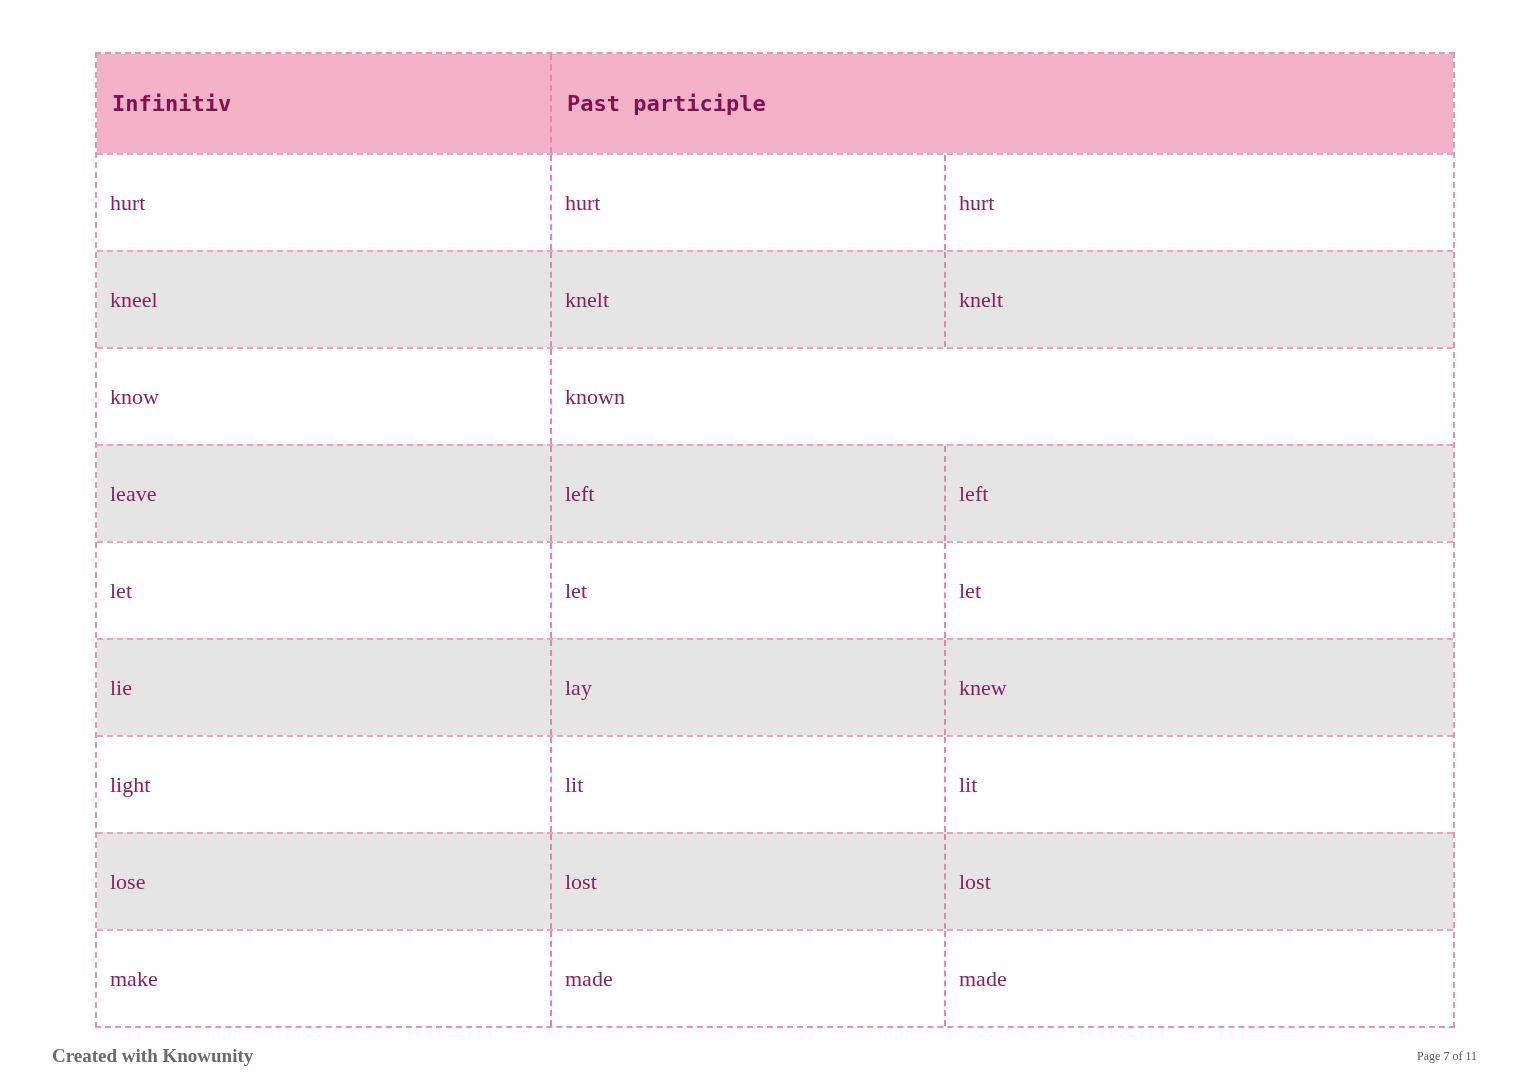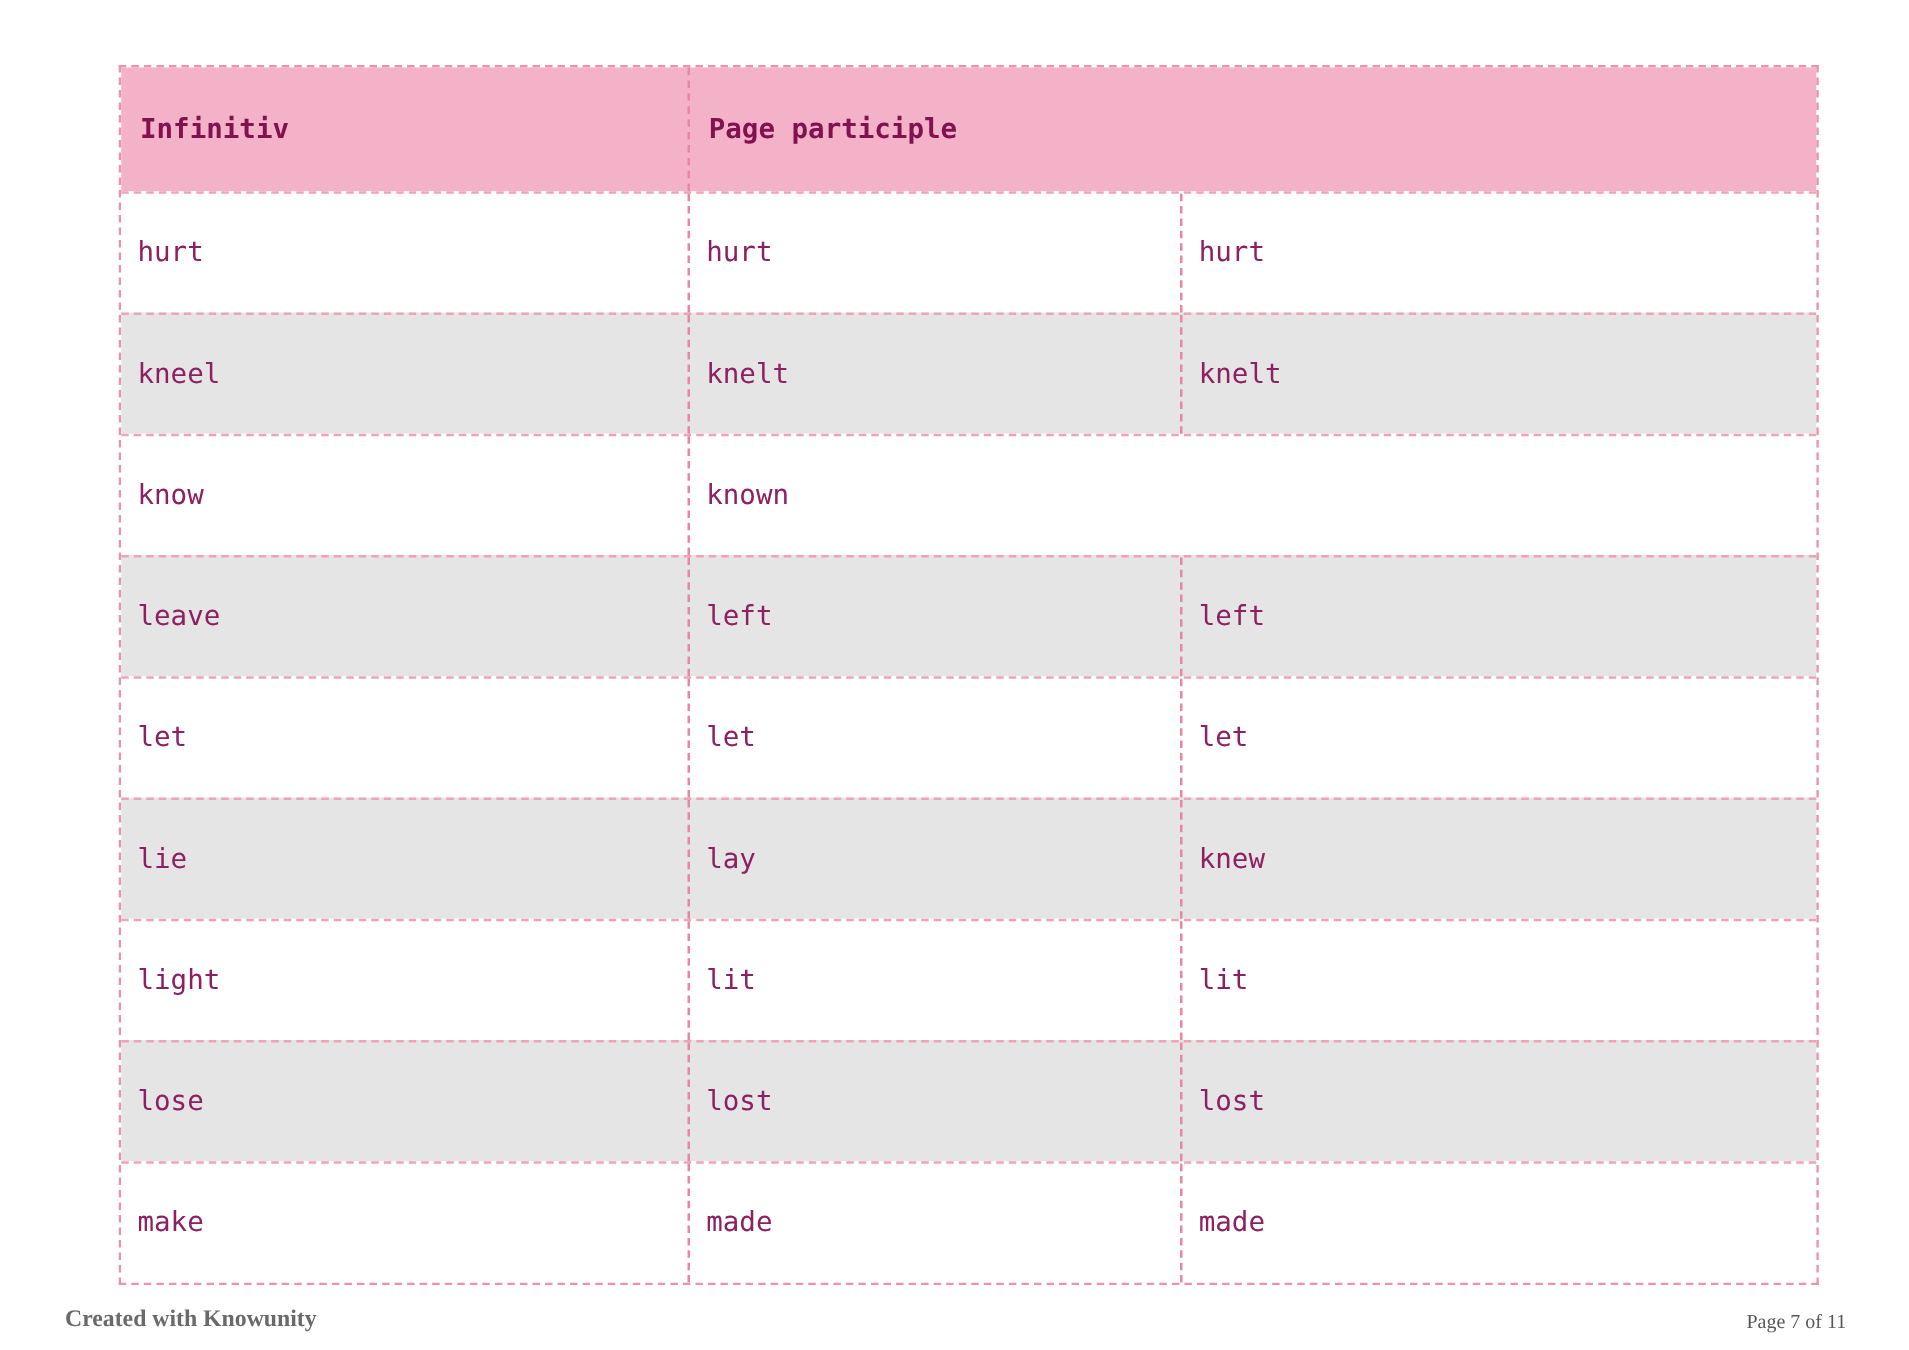--- a/index.html
+++ b/index.html
@@ -25,20 +25,21 @@
   }
   .t-row {
     display: grid;
     grid-template-columns: 453px 394px 1fr;
     height: 97px;
     background: #ffffff;
   }
   .t-row + .t-row {
     border-top: 2px dashed #eda4b9;
     box-sizing: border-box;
+    font-family: Liberation Serif, serif;
   }
   .t-row.header {
     height: 99px;
     background: #f4b2c9;
   }
   .t-row.alt {
     background: #e5e5e5;
   }
   .t-cell {
     display: flex;
@@ -65,32 +66,32 @@
     font-family: "Liberation Serif", serif;
     font-weight: bold;
     font-size: 19px;
     color: #6a6a6a;
   }
   .footer-page {
     position: absolute;
     right: 50px;
     top: 1049px;
     font-family: "Liberation Serif", serif;
-    font-size: 16px;
+    font-size: 12px;
     color: #575757;
   }
 </style>
 </head>
 <body>
 
 <div class="verb-table">
 
   <div class="t-row header">
     <div class="t-cell">Infinitiv</div>
-    <div class="t-cell">Page participle</div>
+    <div class="t-cell">Past participle</div>
   </div>
 
   <div class="t-row">
     <div class="t-cell">hurt</div>
     <div class="t-cell">hurt</div>
     <div class="t-cell">hurt</div>
   </div>
 
   <div class="t-row alt">
     <div class="t-cell">kneel</div>

